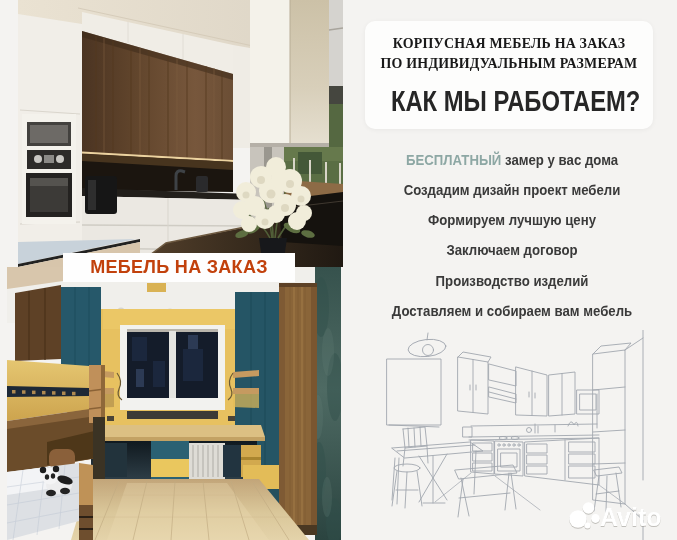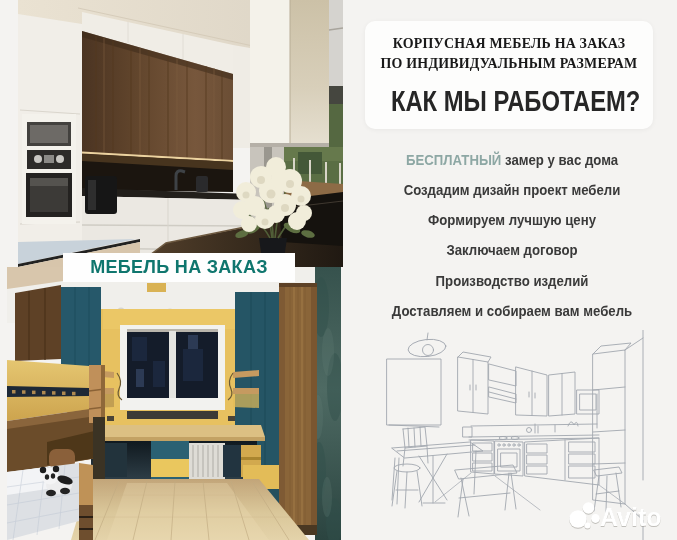--- a/index.html
+++ b/index.html
@@ -16,21 +16,21 @@
       transform:scaleX(0.93);transform-origin:50% 50%;}
   .t2{left:365px;top:85px;width:288px;text-align:center;font-weight:bold;
       font-size:29px;color:#262626;white-space:nowrap;
       transform:scaleX(0.82);transform-origin:50% 50%;}
   .li{left:357px;width:310px;text-align:center;font-size:15px;font-weight:bold;
       color:#3a3a3a;white-space:nowrap;
       transform:scaleX(0.88);transform-origin:50% 50%;}
   .free{color:#8da7a4;}
   .label{left:63px;top:253px;width:232px;height:29px;background:#fefefe;
          text-align:center;line-height:29px;font-size:18px;font-weight:bold;
-         color:#0f766e;letter-spacing:0.3px;}
+         color:#c2410c;letter-spacing:0.3px;}
 </style>
 </head>
 <body>
 <div class="page">
 
   <div class="abs" style="left:18px;top:0;width:325px;height:267px;" id="photo1">
   <svg width="325" height="267" viewBox="0 0 325 267" xmlns="http://www.w3.org/2000/svg">
     <defs>
       <linearGradient id="woodg" x1="0" y1="0" x2="1" y2="0">
         <stop offset="0" stop-color="#4b3422"></stop>

